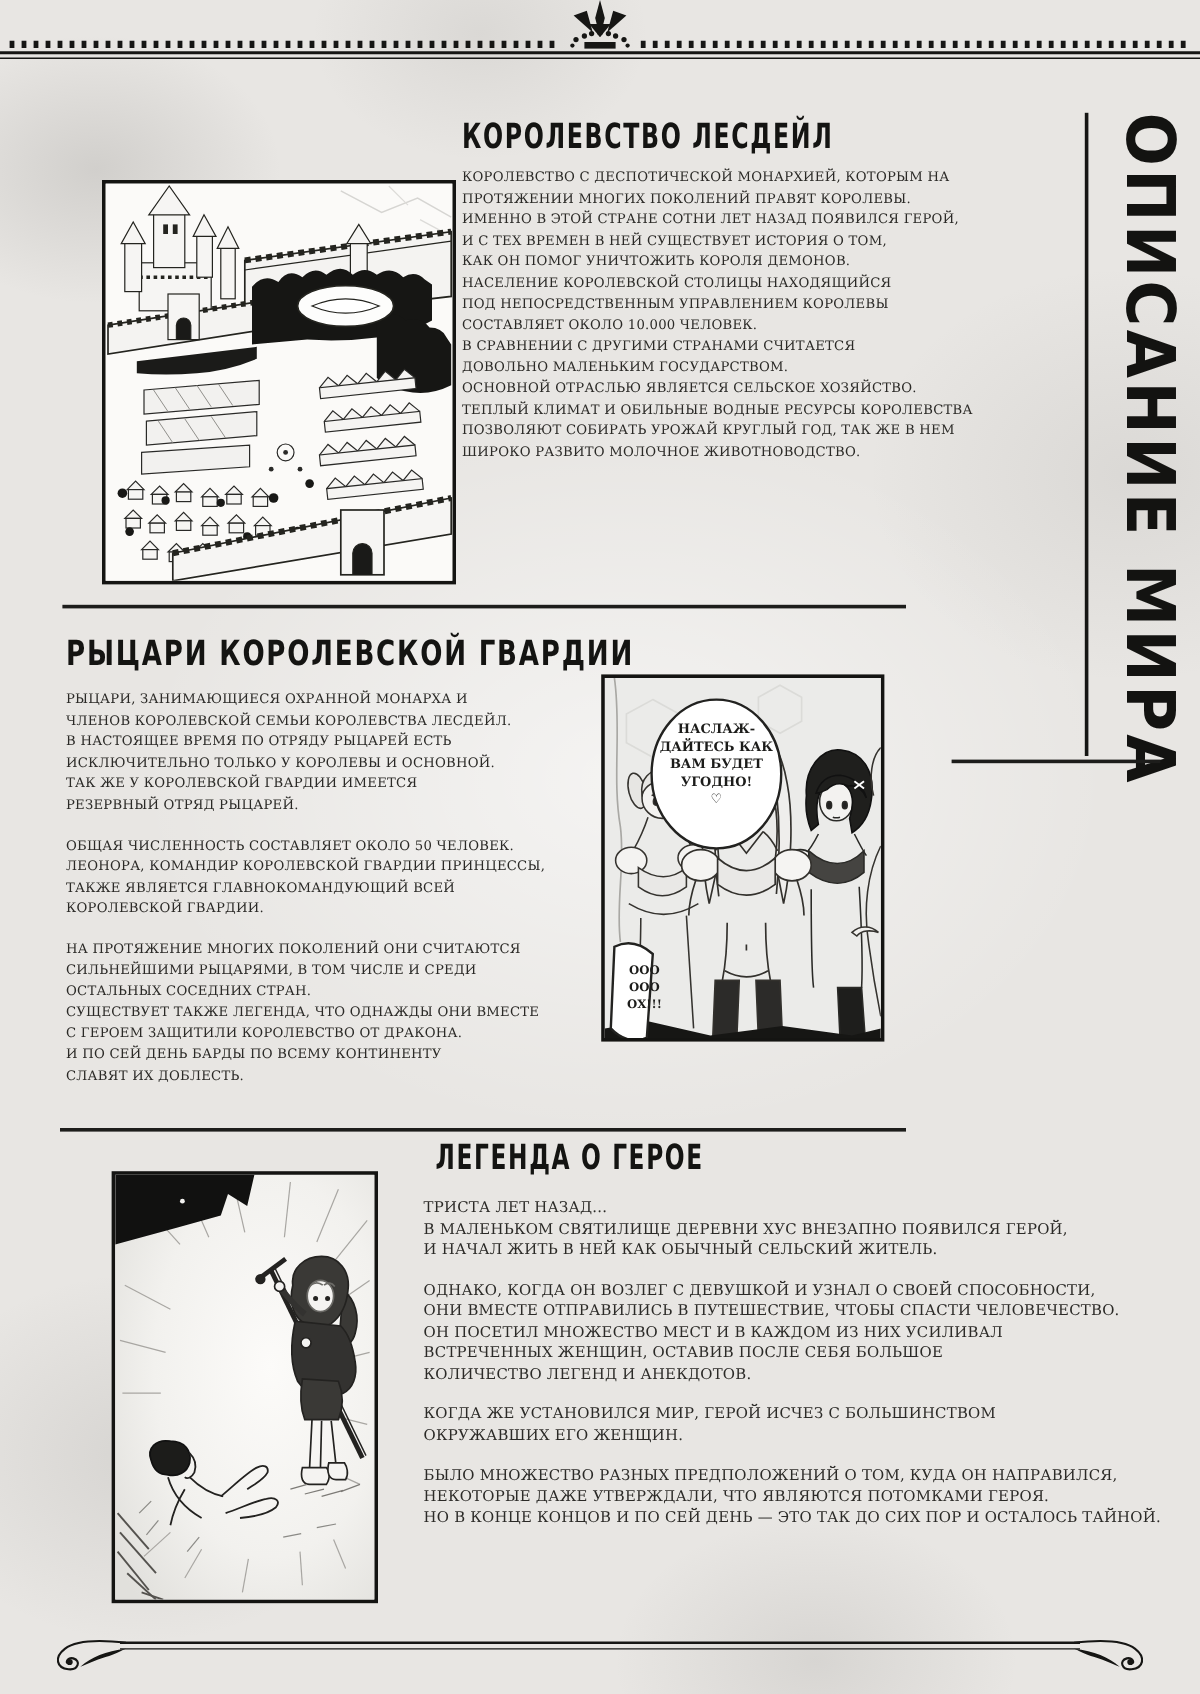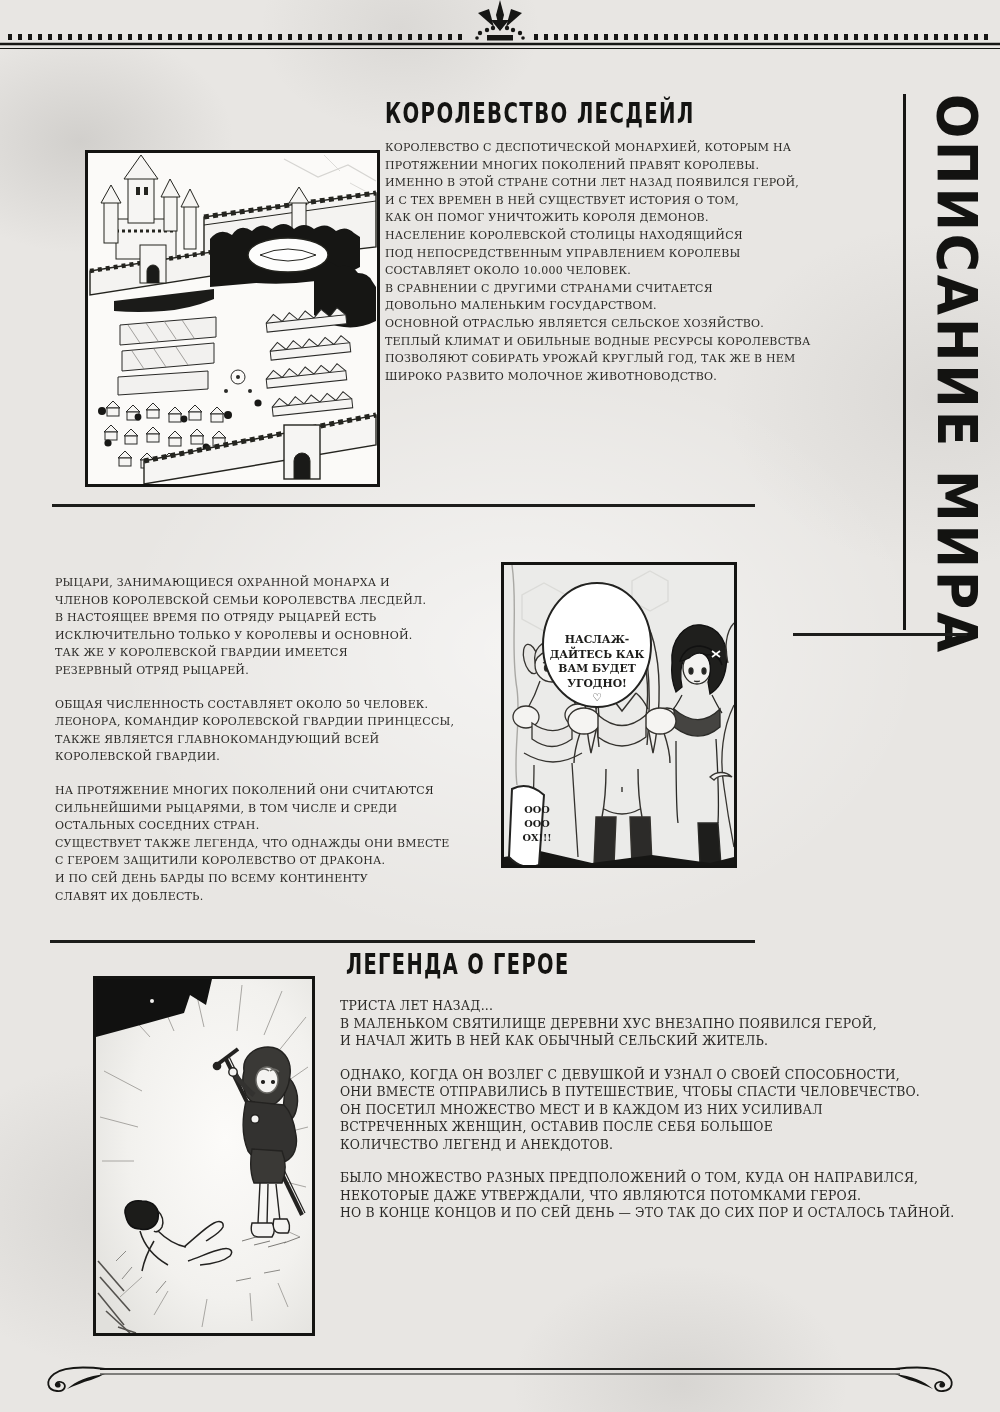--- a/index.html
+++ b/index.html
@@ -41,21 +41,21 @@
   .vtitle span{
     display:inline-block;font-family:"DejaVu Sans",sans-serif;font-weight:700;
     font-size:56px;color:#131311;letter-spacing:3px;transform:scaleX(.93);transform-origin:0 50%;
     white-space:nowrap;
   }
   
   .bubble-text{
     white-space:pre-line;text-align:center;font-family:"DejaVu Serif",serif;
     color:#1c1c1a;font-weight:700;
   }
-  .bt-main{font-size:10.8px;line-height:14.5px;margin-top:32px;}
+  .bt-main{font-size:10.8px;line-height:14.5px;}
   .bt-small{font-size:9.8px;line-height:14px;}
   svg{display:block;}
 </style>
 </head>
 <body>
 
 <div class="page">
 
   <svg class="abs" style="left:0;top:0" width="1000" height="54" viewBox="0 0 1000 54">
     <line x1="8" y1="37" x2="466" y2="37" stroke="#161614" stroke-width="6" stroke-dasharray="4 6"></line>
@@ -207,20 +207,23 @@
 В СРАВНЕНИИ С ДРУГИМИ СТРАНАМИ СЧИТАЕТСЯ
 ДОВОЛЬНО МАЛЕНЬКИМ ГОСУДАРСТВОМ.
 ОСНОВНОЙ ОТРАСЛЬЮ ЯВЛЯЕТСЯ СЕЛЬСКОЕ ХОЗЯЙСТВО.
 ТЕПЛЫЙ КЛИМАТ И ОБИЛЬНЫЕ ВОДНЫЕ РЕСУРСЫ КОРОЛЕВСТВА
 ПОЗВОЛЯЮТ СОБИРАТЬ УРОЖАЙ КРУГЛЫЙ ГОД, ТАК ЖЕ В НЕМ
 ШИРОКО РАЗВИТО МОЛОЧНОЕ ЖИВОТНОВОДСТВО.</p>
   </div>
 
   <div class="abs rule" style="left:52px;top:504px;width:703px"></div>
 
+  <div class="abs" style="left:55px;top:527px">
+    <div class="sec-title t2">РЫЦАРИ КОРОЛЕВСКОЙ ГВАРДИИ</div>
+  </div>
   <div class="abs" style="left:55px;top:574px;width:455px">
     <p class="para">РЫЦАРИ, ЗАНИМАЮЩИЕСЯ ОХРАННОЙ МОНАРХА И
 ЧЛЕНОВ КОРОЛЕВСКОЙ СЕМЬИ КОРОЛЕВСТВА ЛЕСДЕЙЛ.
 В НАСТОЯЩЕЕ ВРЕМЯ ПО ОТРЯДУ РЫЦАРЕЙ ЕСТЬ
 ИСКЛЮЧИТЕЛЬНО ТОЛЬКО У КОРОЛЕВЫ И ОСНОВНОЙ.
 ТАК ЖЕ У КОРОЛЕВСКОЙ ГВАРДИИ ИМЕЕТСЯ
 РЕЗЕРВНЫЙ ОТРЯД РЫЦАРЕЙ.</p>
     <p class="para">ОБЩАЯ ЧИСЛЕННОСТЬ СОСТАВЛЯЕТ ОКОЛО 50 ЧЕЛОВЕК.
 ЛЕОНОРА, КОМАНДИР КОРОЛЕВСКОЙ ГВАРДИИ ПРИНЦЕССЫ,
 ТАКЖЕ ЯВЛЯЕТСЯ ГЛАВНОКОМАНДУЮЩИЙ ВСЕЙ
@@ -322,21 +325,21 @@
 ВАМ БУДЕТ
 УГОДНО!
 ♡</div>
     <div class="abs bubble-text bt-small" style="left:7px;top:238px;width:52px">ООО
 ООО
 ОХ!!!</div>
   </div>
 
   <div class="abs rule" style="left:50px;top:940px;width:705px"></div>
 
-  <div class="abs" style="left:346px;top:947px">
+  <div class="abs" style="left:363px;top:947px">
     <div class="sec-title t3">ЛЕГЕНДА О ГЕРОЕ</div>
   </div>
 
   <div class="abs panel" style="left:93px;top:976px;width:222px;height:360px">
     <svg width="216" height="354" viewBox="0 0 216 354">
       <defs>
         <radialGradient id="glow" cx="60%" cy="45%" r="75%">
           <stop offset="0%" stop-color="#fcfbf9"></stop>
           <stop offset="60%" stop-color="#f2f1ee"></stop>
           <stop offset="100%" stop-color="#e1e0dc"></stop>
@@ -415,29 +418,31 @@
       <g stroke="#54524e" stroke-width="1.6">
         <line x1="2" y1="282" x2="28" y2="312"></line>
           <line x1="4" y1="298" x2="34" y2="332"></line>
         <line x1="2" y1="314" x2="28" y2="346"></line>
           <line x1="10" y1="332" x2="34" y2="354"></line>
         <line x1="22" y1="348" x2="40" y2="354"></line>
       </g>
     </svg>
   </div>
 
-  <div class="abs small" style="left:340px;top:997px;width:625px">
+  <div class="abs small" style="left:353px;top:997px;width:625px">
     <p class="para">ТРИСТА ЛЕТ НАЗАД...
 В МАЛЕНЬКОМ СВЯТИЛИЩЕ ДЕРЕВНИ ХУС ВНЕЗАПНО ПОЯВИЛСЯ ГЕРОЙ,
 И НАЧАЛ ЖИТЬ В НЕЙ КАК ОБЫЧНЫЙ СЕЛЬСКИЙ ЖИТЕЛЬ.</p>
     <p class="para">ОДНАКО, КОГДА ОН ВОЗЛЕГ С ДЕВУШКОЙ И УЗНАЛ О СВОЕЙ СПОСОБНОСТИ,
 ОНИ ВМЕСТЕ ОТПРАВИЛИСЬ В ПУТЕШЕСТВИЕ, ЧТОБЫ СПАСТИ ЧЕЛОВЕЧЕСТВО.
 ОН ПОСЕТИЛ МНОЖЕСТВО МЕСТ И В КАЖДОМ ИЗ НИХ УСИЛИВАЛ
 ВСТРЕЧЕННЫХ ЖЕНЩИН, ОСТАВИВ ПОСЛЕ СЕБЯ БОЛЬШОЕ
 КОЛИЧЕСТВО ЛЕГЕНД И АНЕКДОТОВ.</p>
+    <p class="para">КОГДА ЖЕ УСТАНОВИЛСЯ МИР, ГЕРОЙ ИСЧЕЗ С БОЛЬШИНСТВОМ
+ОКРУЖАВШИХ ЕГО ЖЕНЩИН.</p>
     <p class="para">БЫЛО МНОЖЕСТВО РАЗНЫХ ПРЕДПОЛОЖЕНИЙ О ТОМ, КУДА ОН НАПРАВИЛСЯ,
 НЕКОТОРЫЕ ДАЖЕ УТВЕРЖДАЛИ, ЧТО ЯВЛЯЮТСЯ ПОТОМКАМИ ГЕРОЯ.
 НО В КОНЦЕ КОНЦОВ И ПО СЕЙ ДЕНЬ — ЭТО ТАК ДО СИХ ПОР И ОСТАЛОСЬ ТАЙНОЙ.</p>
   </div>
 
   <svg class="abs" style="left:0;top:1355px" width="1000" height="50" viewBox="0 0 1000 50">
     <line x1="100" y1="14" x2="900" y2="14" stroke="#161614" stroke-width="2"></line>
     <line x1="100" y1="19" x2="900" y2="19" stroke="#161614" stroke-width="1"></line>
     <g fill="none" stroke="#161614" stroke-width="1.8">
       <path d="M105,14 C80,11 62,13 54,19 C45,26 47,35 57,36 C65,37 68,29 61,27 C57,26 55,29 56,31"></path>

